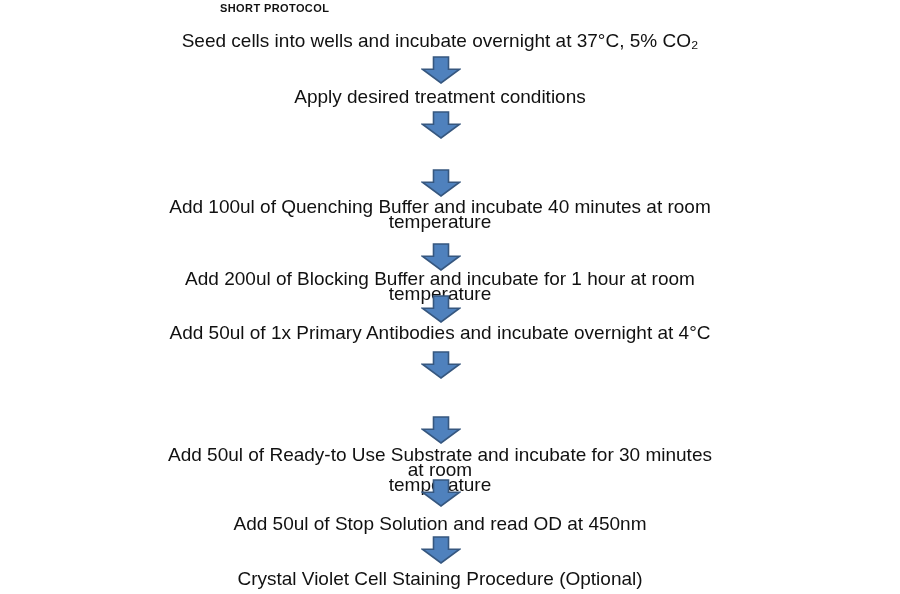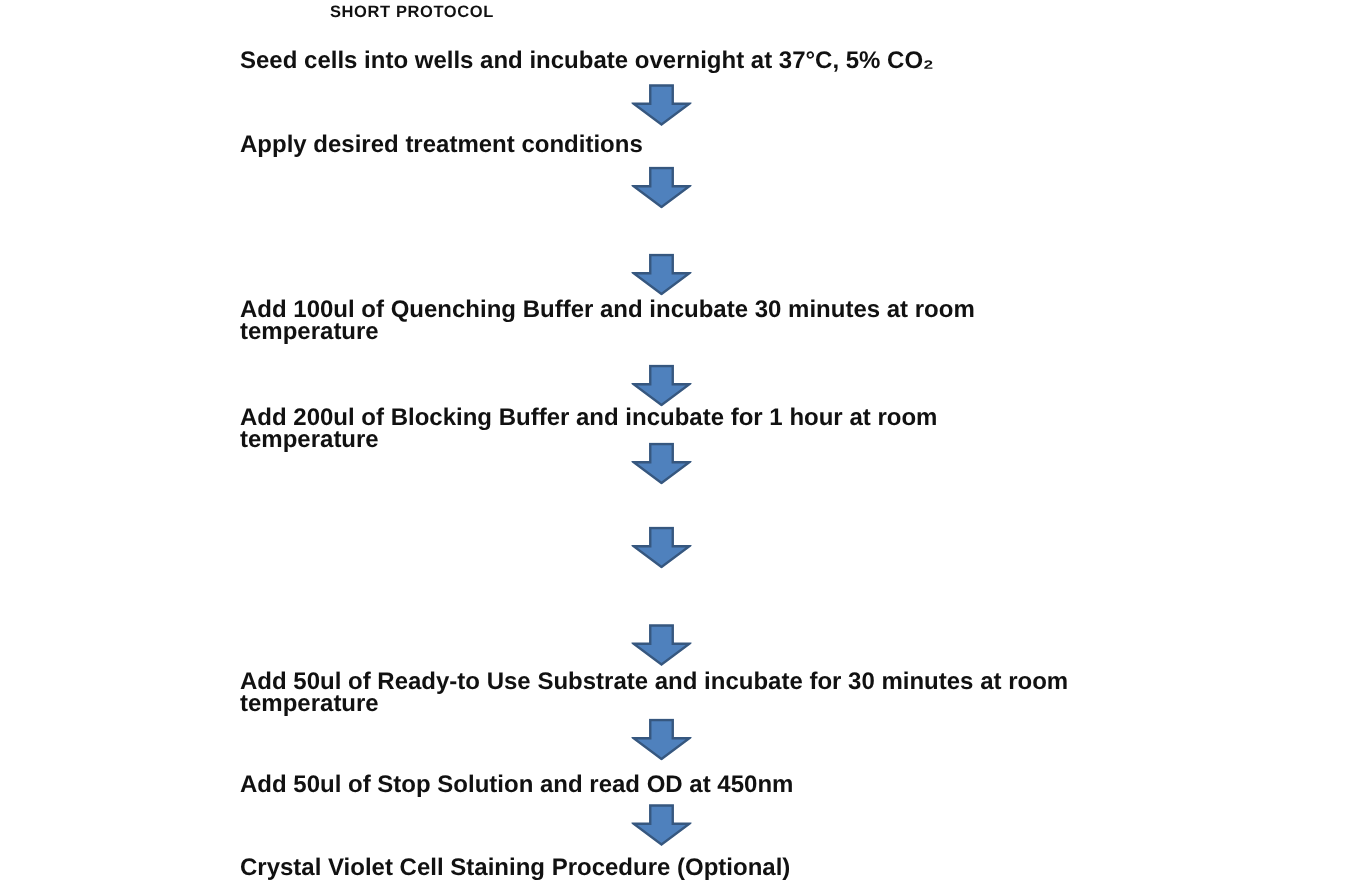--- a/index.html
+++ b/index.html
@@ -26,22 +26,23 @@
     font-size: 11px;
     font-weight: 700;
     letter-spacing: 0.4px;
     color: var(--text);
     white-space: nowrap;
   }
   .step {
     position: absolute;
     left: 160px;
     width: 560px;
-    font-size: 16px;
-    font-weight: 700;
+    text-align: center;
+    font-size: 19px;
+    font-weight: 400;
     line-height: 15px;
     white-space: pre-line;
     color: var(--text);
   }
   .arrow {
     position: absolute;
     left: 421px;
     width: 40px;
     height: 28px;
   }
@@ -85,37 +86,38 @@
       </svg>
     </div>
 
 
   <div class="arrow" style="top:169px">
       <svg viewBox="0 0 40 28">
         <use href="#down-block-arrow"></use>
       </svg>
     </div>
 
-  <div class="step" style="top:199px">Add 100ul of Quenching Buffer and incubate 30 minutes at room
+  <div class="step" style="top:199px">Add 100ul of Quenching Buffer and incubate 40 minutes at room
 temperature</div>
 
   <div class="arrow" style="top:243px">
       <svg viewBox="0 0 40 28">
         <use href="#down-block-arrow"></use>
       </svg>
     </div>
 
   <div class="step" style="top:271px">Add 200ul of Blocking Buffer and incubate for 1 hour at room temperature</div>
 
   <div class="arrow" style="top:295px">
       <svg viewBox="0 0 40 28">
         <use href="#down-block-arrow"></use>
       </svg>
     </div>
 
+  <div class="step" style="top:325px">Add 50ul of 1x Primary Antibodies and incubate overnight at 4°C</div>
 
   <div class="arrow" style="top:351px">
       <svg viewBox="0 0 40 28">
         <use href="#down-block-arrow"></use>
       </svg>
     </div>
 
 
   <div class="arrow" style="top:416px">
       <svg viewBox="0 0 40 28">

